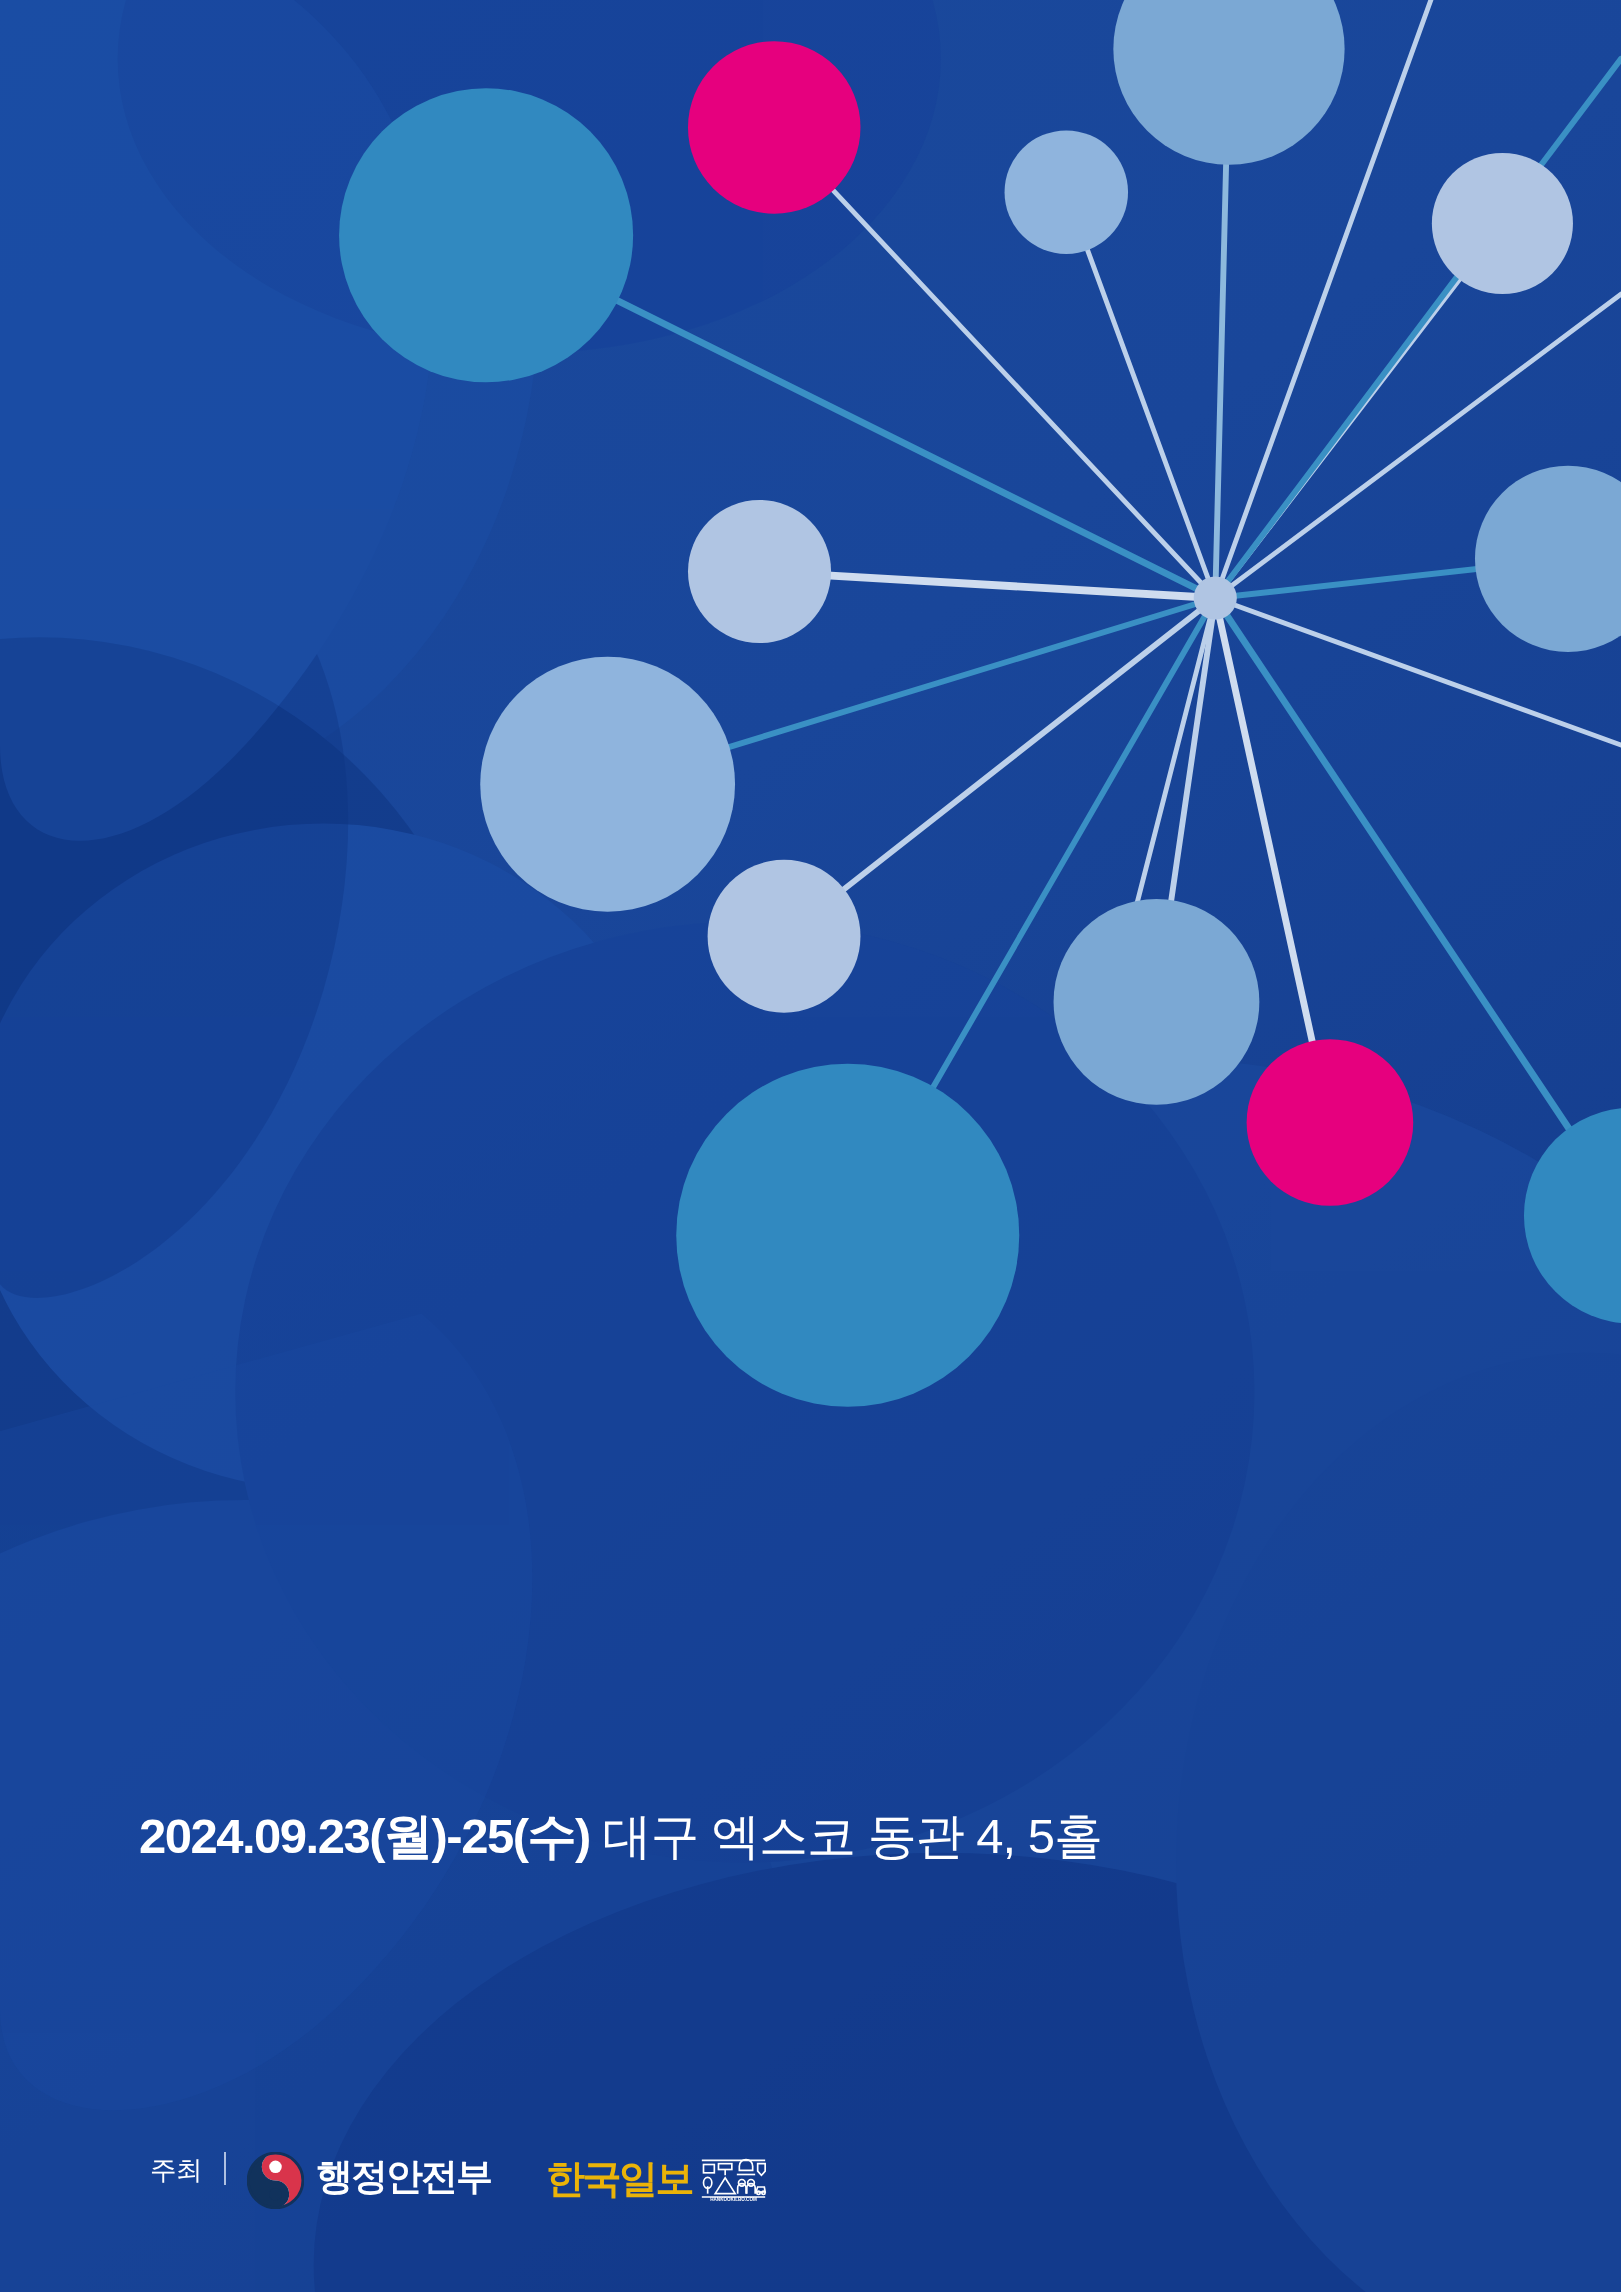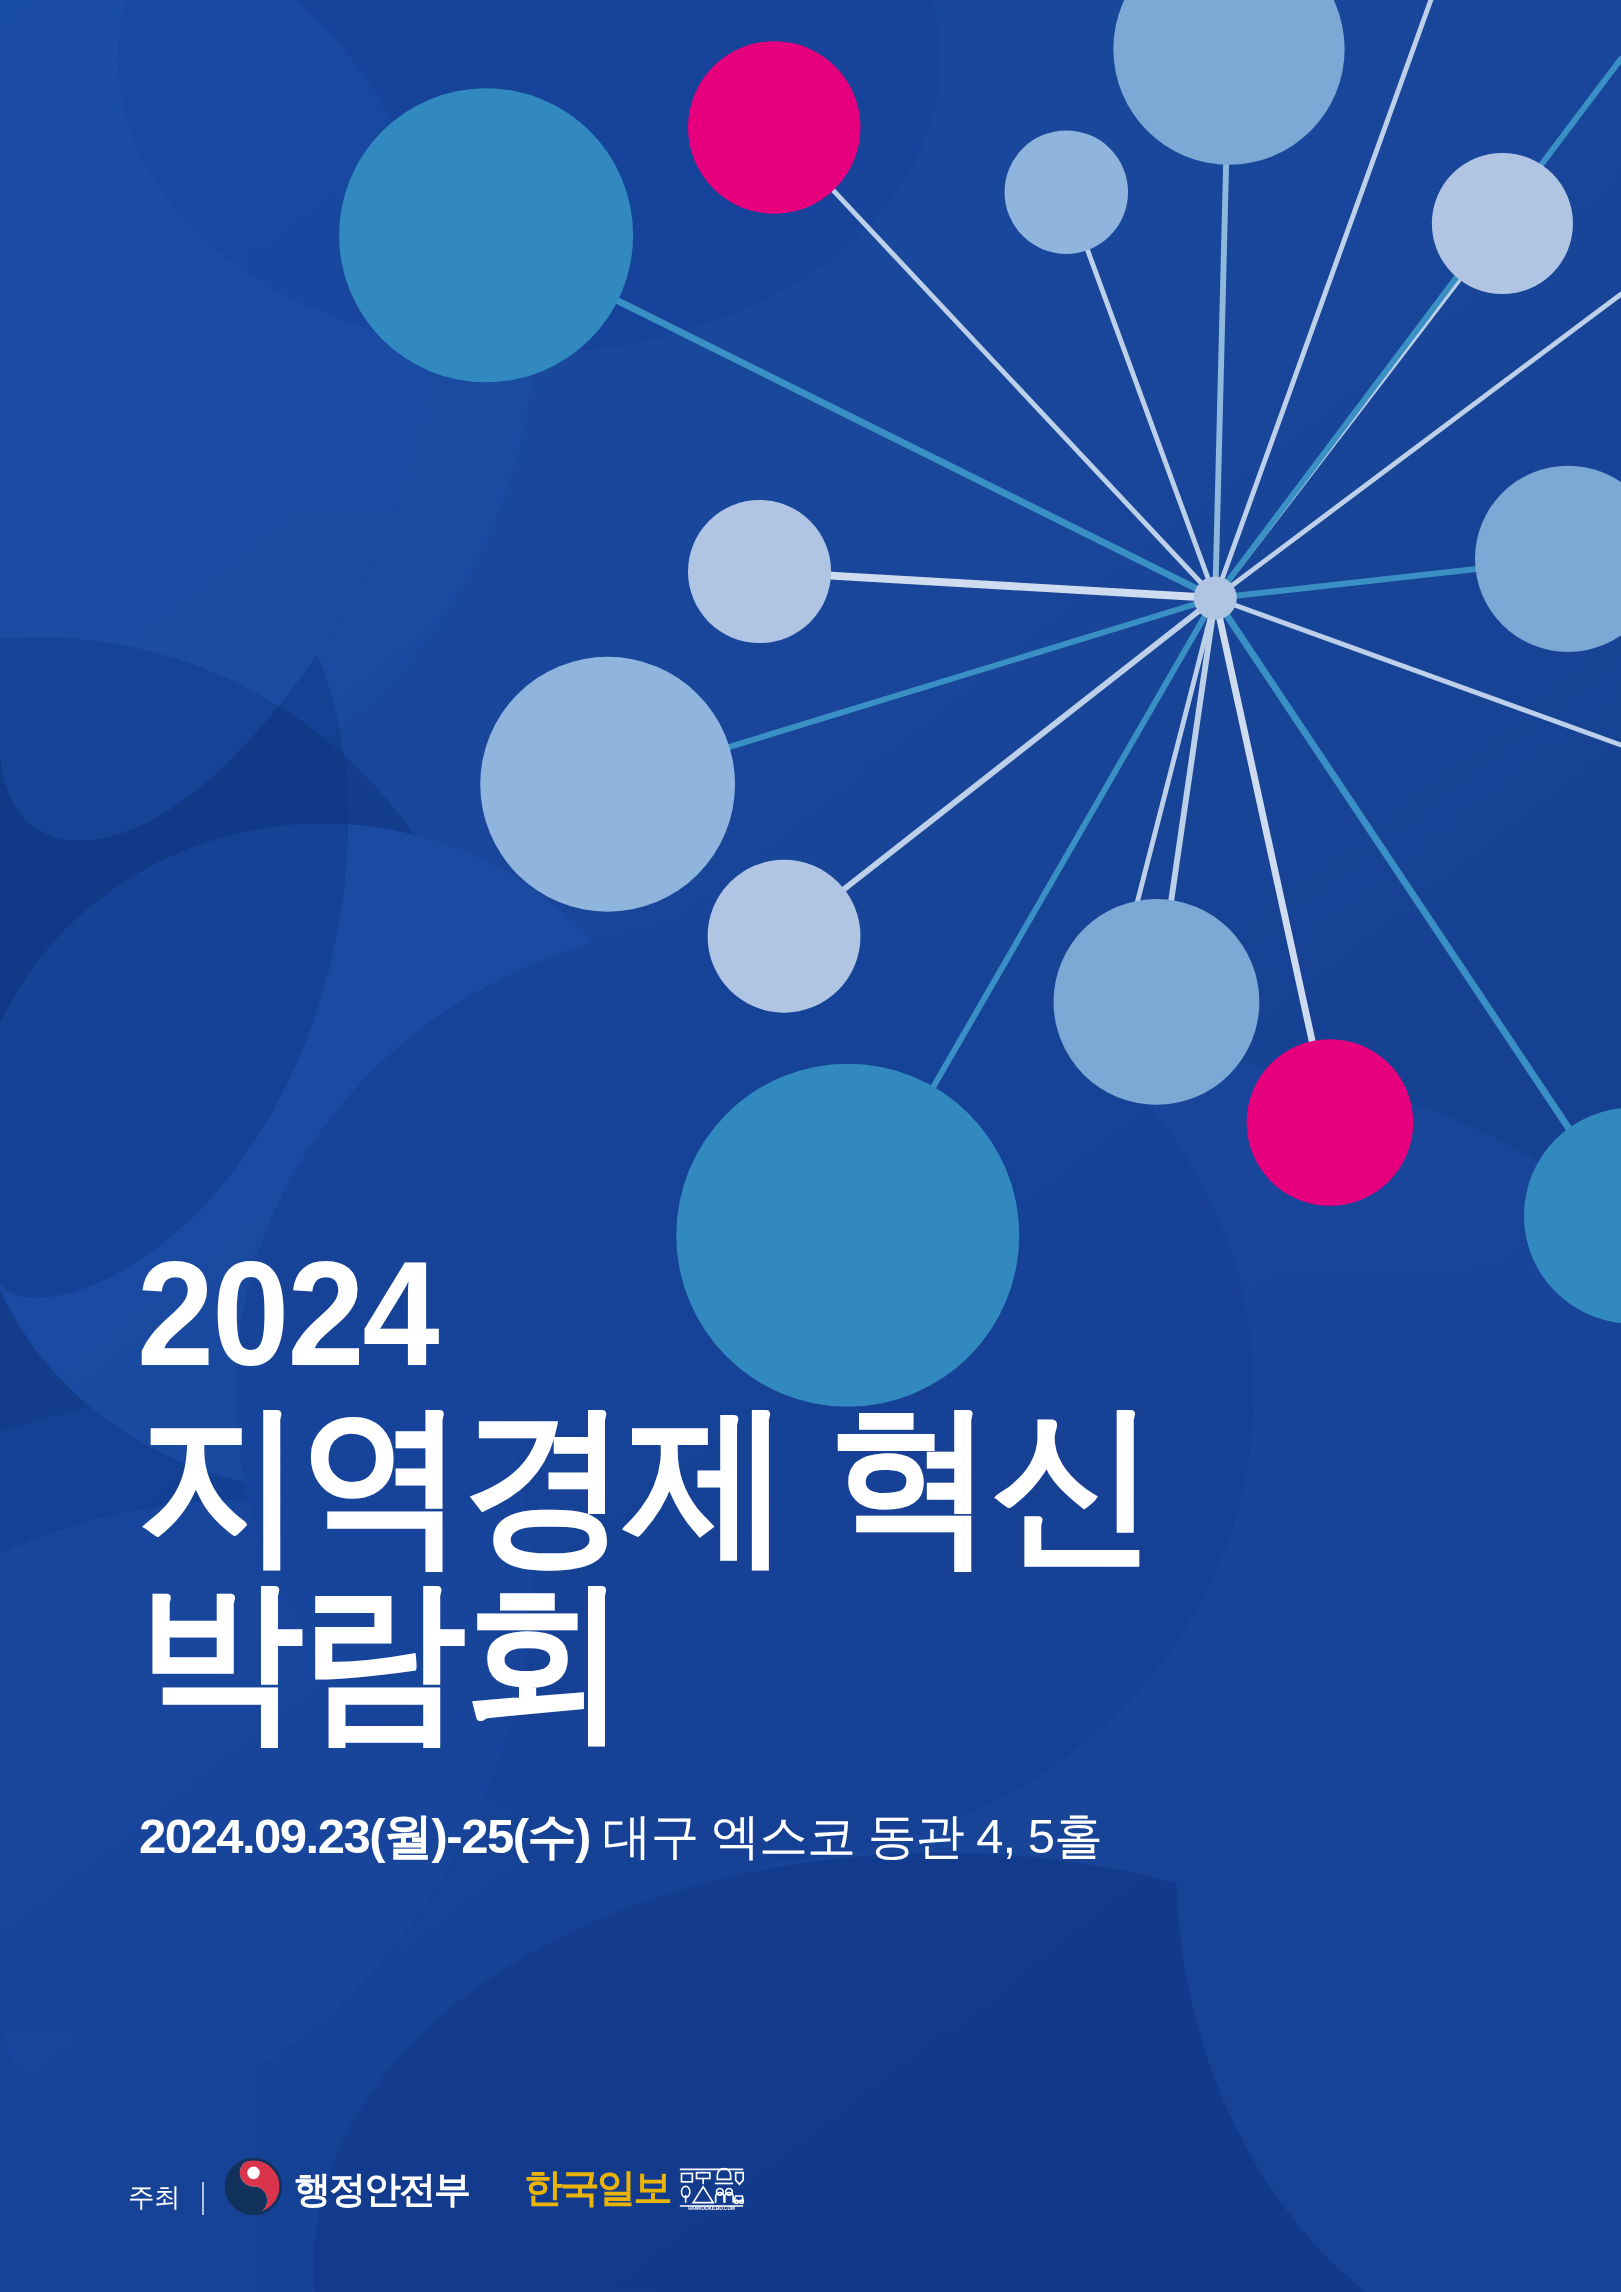--- a/index.html
+++ b/index.html
@@ -56,24 +56,24 @@
     color:#ffffff;
     font-size:49px;
     font-weight:bold;
     letter-spacing:-1.5px;
     white-space:nowrap;
   }
   .subinfo .venue{font-weight:normal;letter-spacing:-1px;}
 
   .footer{
     position:absolute;
-    left:128px;
+    left:150px;
     top:2152px;
     display:flex;
-    align-items:flex-end;
+    align-items:flex-start;
     height:63px;
   }
   .host-label{
     color:#ffffff;
     font-size:26.5px;
     letter-spacing:-0.5px;
     white-space:nowrap;
   }
   .divider{
     width:2px;
@@ -169,25 +169,20 @@
       <circle cx="1180" cy="1022" r="105" fill="#7ba8d4"></circle>
       <circle cx="1357" cy="1145" r="85" fill="#e6007e"></circle>
       <circle cx="1665" cy="1240" r="110" fill="#3189c0"></circle>
       <circle cx="865" cy="1260" r="175" fill="#3189c0"></circle>
       <circle cx="1240" cy="610" r="22" fill="#b0c5e3"></circle>
     </g>
   </svg>
 
   <div id="content">
 
-    <div class="title-block">
-      <div class="year">2024</div>
-      <div class="tline l1">지역경제 혁신</div>
-      <div class="tline l2">박람회</div>
-    </div>
 
     <div class="subinfo">
       <span>2024.09.23(월)-25(수)</span><span class="venue"> 대구 엑스코 동관 4, 5홀</span>
     </div>
 
     <div class="footer">
 
       <span class="host-label">주최</span>
       <span class="divider"></span>
 

